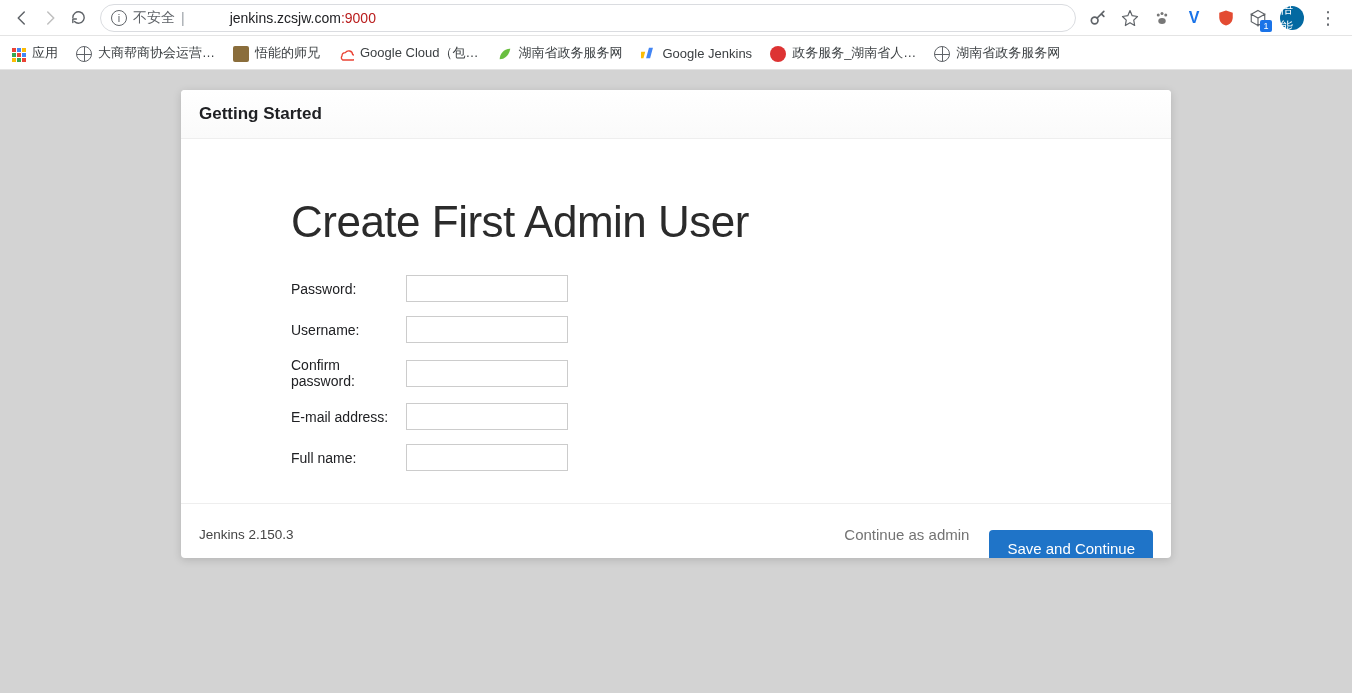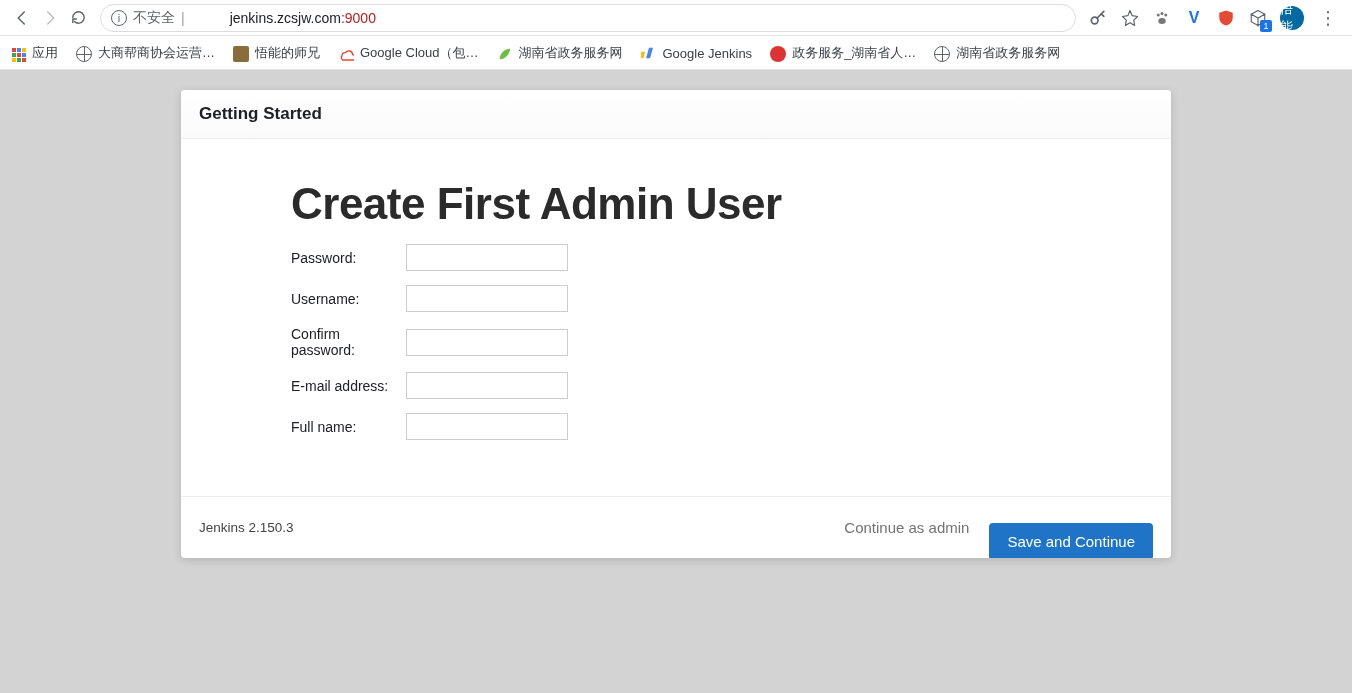--- a/index.html
+++ b/index.html
@@ -27,25 +27,25 @@
   .apps-icon { display:grid; grid-template-columns:repeat(3,4px); grid-template-rows:repeat(3,4px); gap:1px;}
   .apps-icon span{width:4px;height:4px;}
   .apps-icon span:nth-child(1){background:#ea4335;} .apps-icon span:nth-child(2){background:#4285f4;} .apps-icon span:nth-child(3){background:#fbbc05;}
   .apps-icon span:nth-child(4){background:#34a853;} .apps-icon span:nth-child(5){background:#ea4335;} .apps-icon span:nth-child(6){background:#4285f4;}
   .apps-icon span:nth-child(7){background:#fbbc05;} .apps-icon span:nth-child(8){background:#34a853;} .apps-icon span:nth-child(9){background:#ea4335;}
   .globe { width:16px;height:16px;border:1.5px solid #5f6368;border-radius:50%;position:relative;}
   .globe:before{content:"";position:absolute;left:0;right:0;top:50%;height:1px;background:#5f6368;}
   .globe:after{content:"";position:absolute;top:0;bottom:0;left:50%;width:1px;background:#5f6368;}
   
   .viewport { height:calc(693px - 36px - 34px); background:#d3d3d3; display:flex; align-items:flex-start; justify-content:center; padding-top:20px;}
-  .card { width:990px; height:468px; background:#fff; border-radius:4px; box-shadow:0 2px 8px rgba(0,0,0,.15); display:flex; flex-direction:column; overflow:hidden;}
+  .card { width:990px; height:468px; background:#fff; border-radius:4px; box-shadow:0 2px 8px rgba(0,0,0,.15); display:flex; flex-direction:column; overflow:hidden;gap:18px;}
   .card-head { padding:14px 18px; border-bottom:1px solid #eee; background:linear-gradient(#ffffff,#fafafa);}
   .card-head h3 { font-size:17px; font-weight:700; color:#202124;}
   .card-body { flex:1; padding:40px 110px 0 110px;}
-  .card-body h1 { font-size:44px; font-weight:700; color:#2b2b2b; letter-spacing:-0.5px; margin-bottom:15px;}
+  .card-body h1 { font-size:44px; font-weight:400; color:#2b2b2b; letter-spacing:-0.5px; margin-bottom:28px;}
   .form-row { display:flex; align-items:center; margin-bottom:14px;}
   .form-row label { width:115px; font-size:14px; color:#202124;}
   .form-row input { width:162px; height:27px; border:1px solid #ccc; padding:2px 6px; font-size:13px;}
   .card-foot { height:62px; border-top:1px solid #eee; display:flex; align-items:center; padding:0 18px;}
   .version { font-size:13.5px; color:#444;}
   .foot-actions { margin-left:auto; display:flex; align-items:center; gap:20px;}
   .link-btn { color:#737373; font-size:15px; background:none;border:none;cursor:pointer;}
   .primary-btn { background:#1f74c8; color:#fff; border:none; border-radius:4px; padding:10px 18px; font-size:15px; cursor:pointer;margin-top:28px;}
   svg { display:block; }
 </style>

